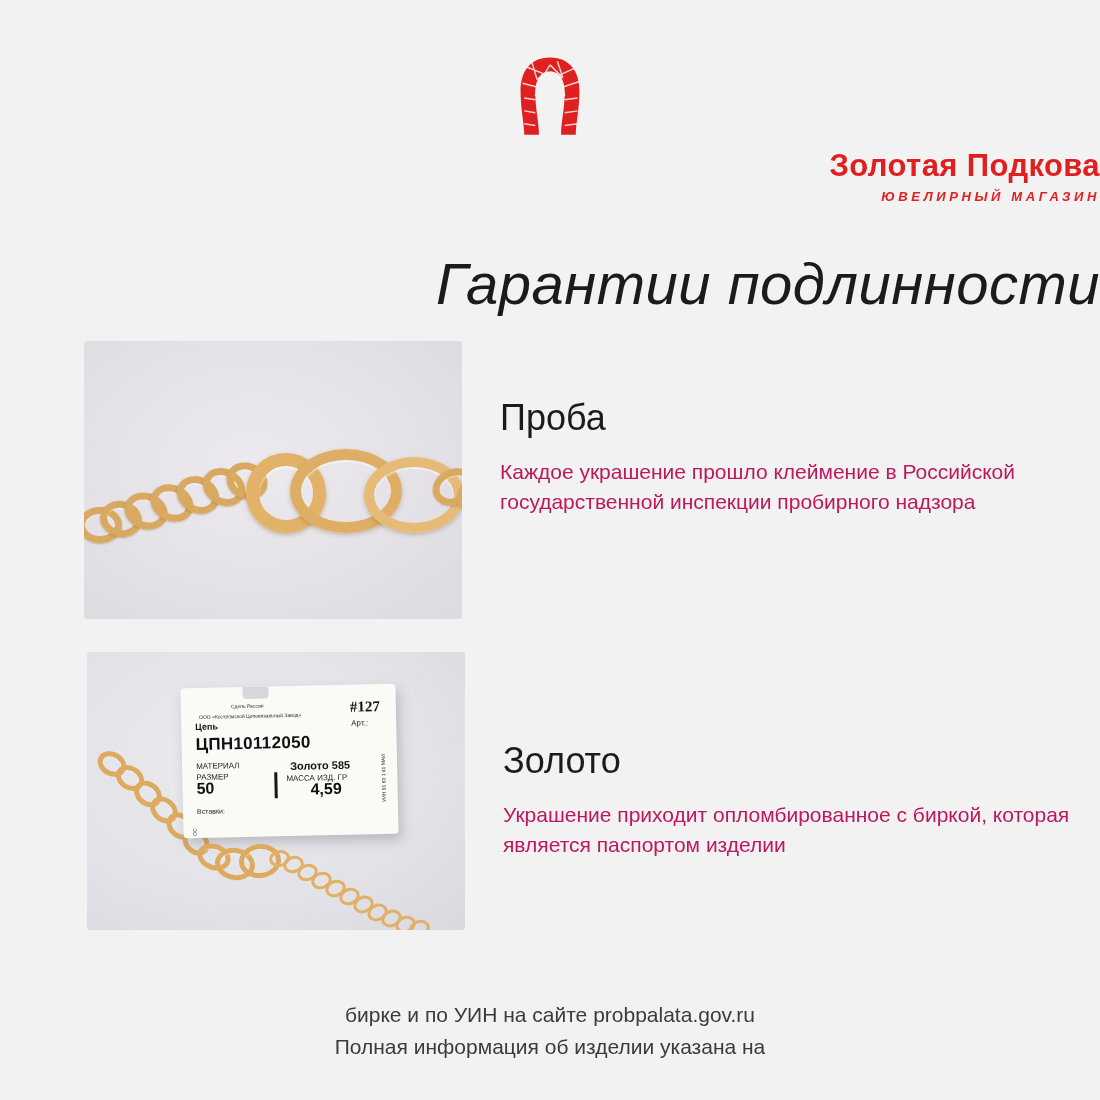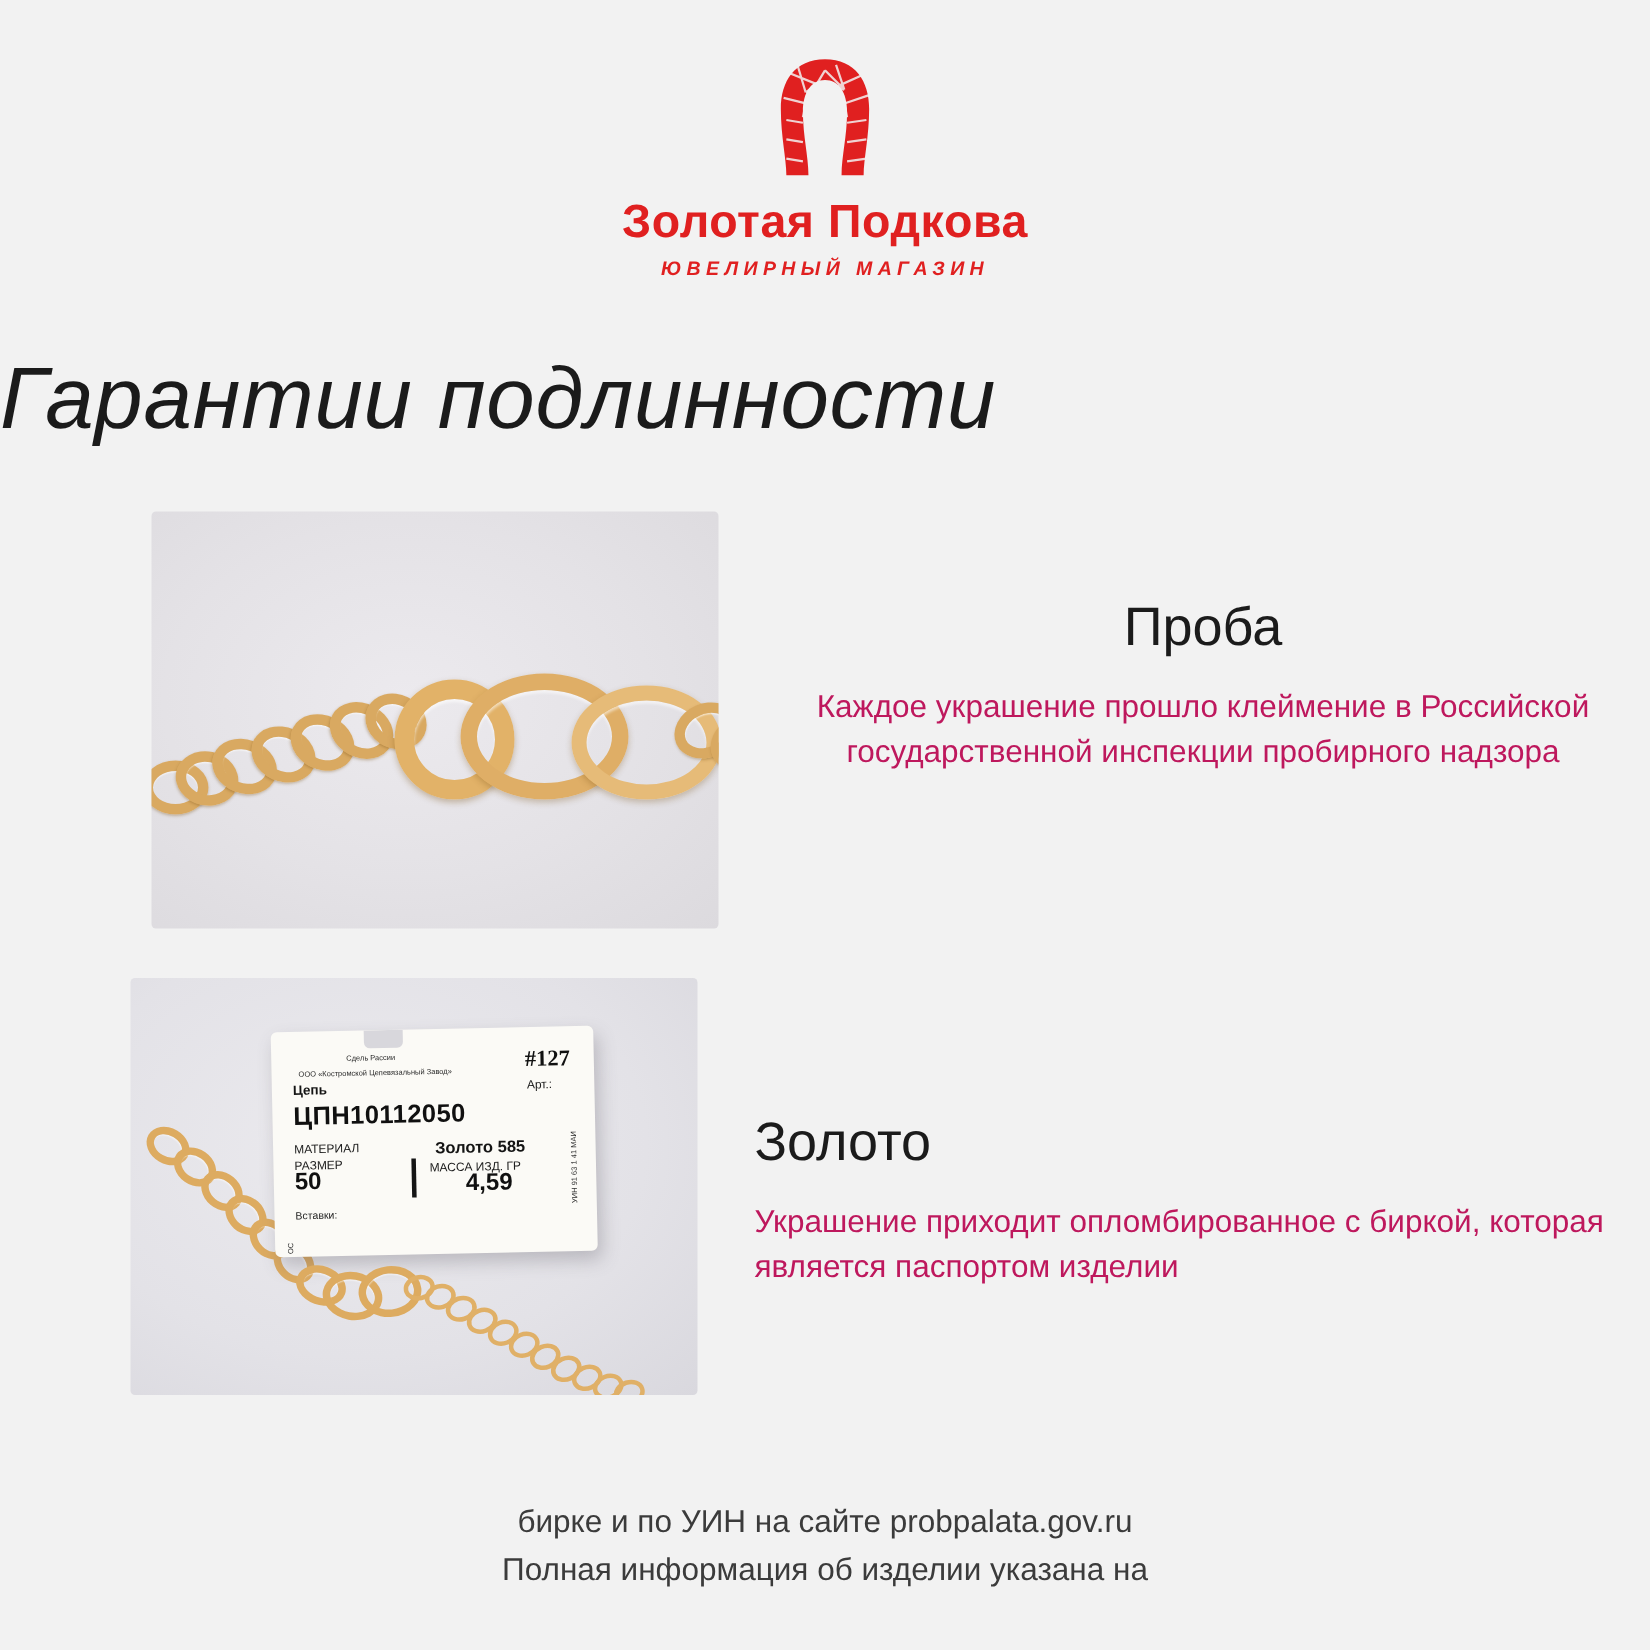--- a/index.html
+++ b/index.html
@@ -17,22 +17,22 @@
 
   .page {
     position: relative;
     width: 1100px;
     height: 1100px;
     box-sizing: border-box;
   }
 
   
   .brand {
-    padding-top: 34px;
-    text-align: center;
+    padding-top: 52px;
+    text-align: right;
   }
   .horseshoe {
     width: 92px;
     height: 92px;
     margin: 0 auto 6px auto;
     display: block;
   }
   .brand-name {
     font-size: 31px;
     font-weight: bold;
@@ -45,21 +45,21 @@
     font-size: 13px;
     font-weight: bold;
     color: #e02020;
     letter-spacing: 3.6px;
     margin-top: 8px;
     font-style: italic;
   }
 
   
   .page-title {
-    text-align: left;
+    text-align: right;
     font-size: 58px;
     font-style: italic;
     font-weight: normal;
     color: #1b1b1b;
     margin: 46px 0 0 0;
     letter-spacing: 0.5px;
   }
 
   
   .feature {
@@ -85,21 +85,21 @@
     color: #1b1b1b;
     margin: 0 0 18px 0;
   }
   .feature-body {
     font-size: 21px;
     line-height: 1.45;
     color: #be185d;
     margin: 0;
   }
 
-  #feature-proba { left: 101px; top: 341px; text-align: center; }
+  #feature-proba { left: 84px; top: 341px; }
   #feature-proba .feature-text { margin-top: 56px; }
 
   #feature-birka { left: 87px; top: 652px; }
   #feature-birka .feature-text { margin-top: 88px; }
 
   
   .photo1 {
     background: radial-gradient(ellipse at 45% 45%, #eceaee 0%, #e4e2e6 55%, #dcdade 100%);
   }
   .chain-link {

